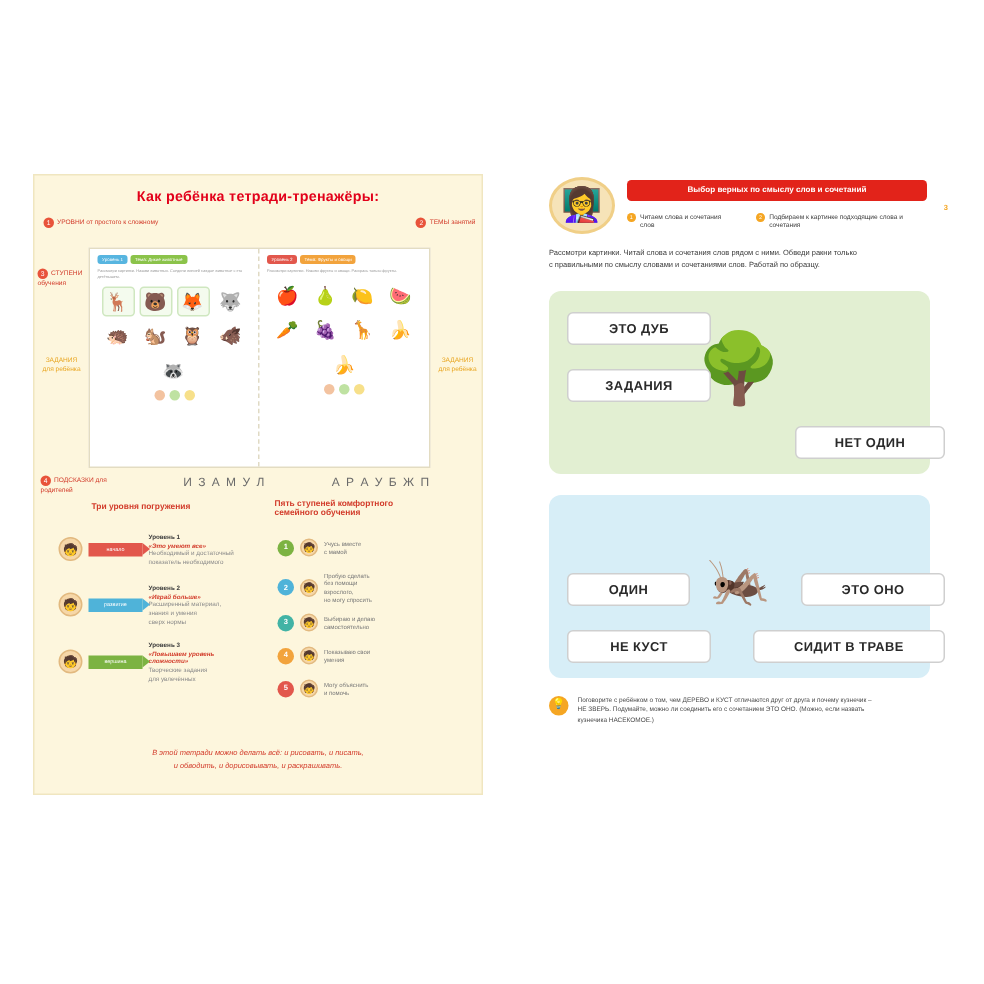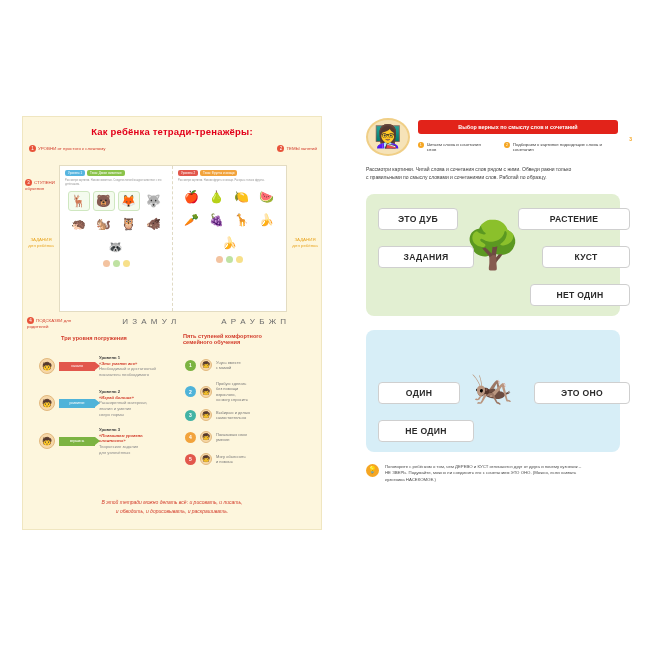--- a/index.html
+++ b/index.html
@@ -468,34 +468,33 @@
         </span>
       </div>
     </div>
 
     <div class="rp-instr" style="white-space:pre-line">Рассмотри картинки. Читай слова и сочетания слов рядом с ними. Обведи ракни только
 с правильными по смыслу словами и сочетаниями слов. Работай по образцу.</div>
 
     <div class="card green">
       <div class="card-inner">
         <div class="card-art">🌳</div>
-        <div class="word-box" style="left:0px; top:4px; width:80px;">ЭТО ДУБ</div>
-        <div class="word-box" style="left:140px; top:4px; width:112px;">РАСТЕНИЕ</div>
+        <div class="word-box" style="left:0px; top:4px; width:96px;">ЭТО ДУБ</div>
         <div class="word-box" style="left:0px; top:42px; width:96px;">ЗАДАНИЯ</div>
-        <div class="word-box" style="left:164px; top:42px; width:88px;">КУСТ</div>
         <div class="word-box" style="left:152px; top:80px; width:100px;">НЕТ ОДИН</div>
       </div>
     </div>
 
     <div class="card blue">
       <div class="card-inner">
         <div class="card-art">🦗</div>
         <div class="word-box" style="left:0px; top:42px; width:82px;">ОДИН</div>
         <div class="word-box" style="left:156px; top:42px; width:96px;">ЭТО ОНО</div>
-        <div class="word-box" style="left:0px; top:80px; width:96px;">НЕ ОДИН</div>
+        <div class="word-box" style="left:0px; top:80px; width:96px;">НЕ КУСТ</div>
+        <div class="word-box" style="left:124px; top:80px; width:128px;">СИДИТ В ТРАВЕ</div>
       </div>
     </div>
 
     <div class="rp-note">
       <span class="bulb">💡</span>
       <span style="white-space:pre-line">Поговорите с ребёнком о том, чем ДЕРЕВО  и КУСТ отличаются друг от друга и почему кузнечик –
 НЕ ЗВЕРЬ. Подумайте, можно ли соединить его с сочетанием ЭТО ОНО. (Можно, если назвать
 кузнечика  НАСЕКОМОЕ.)</span>
     </div>
   </div>

